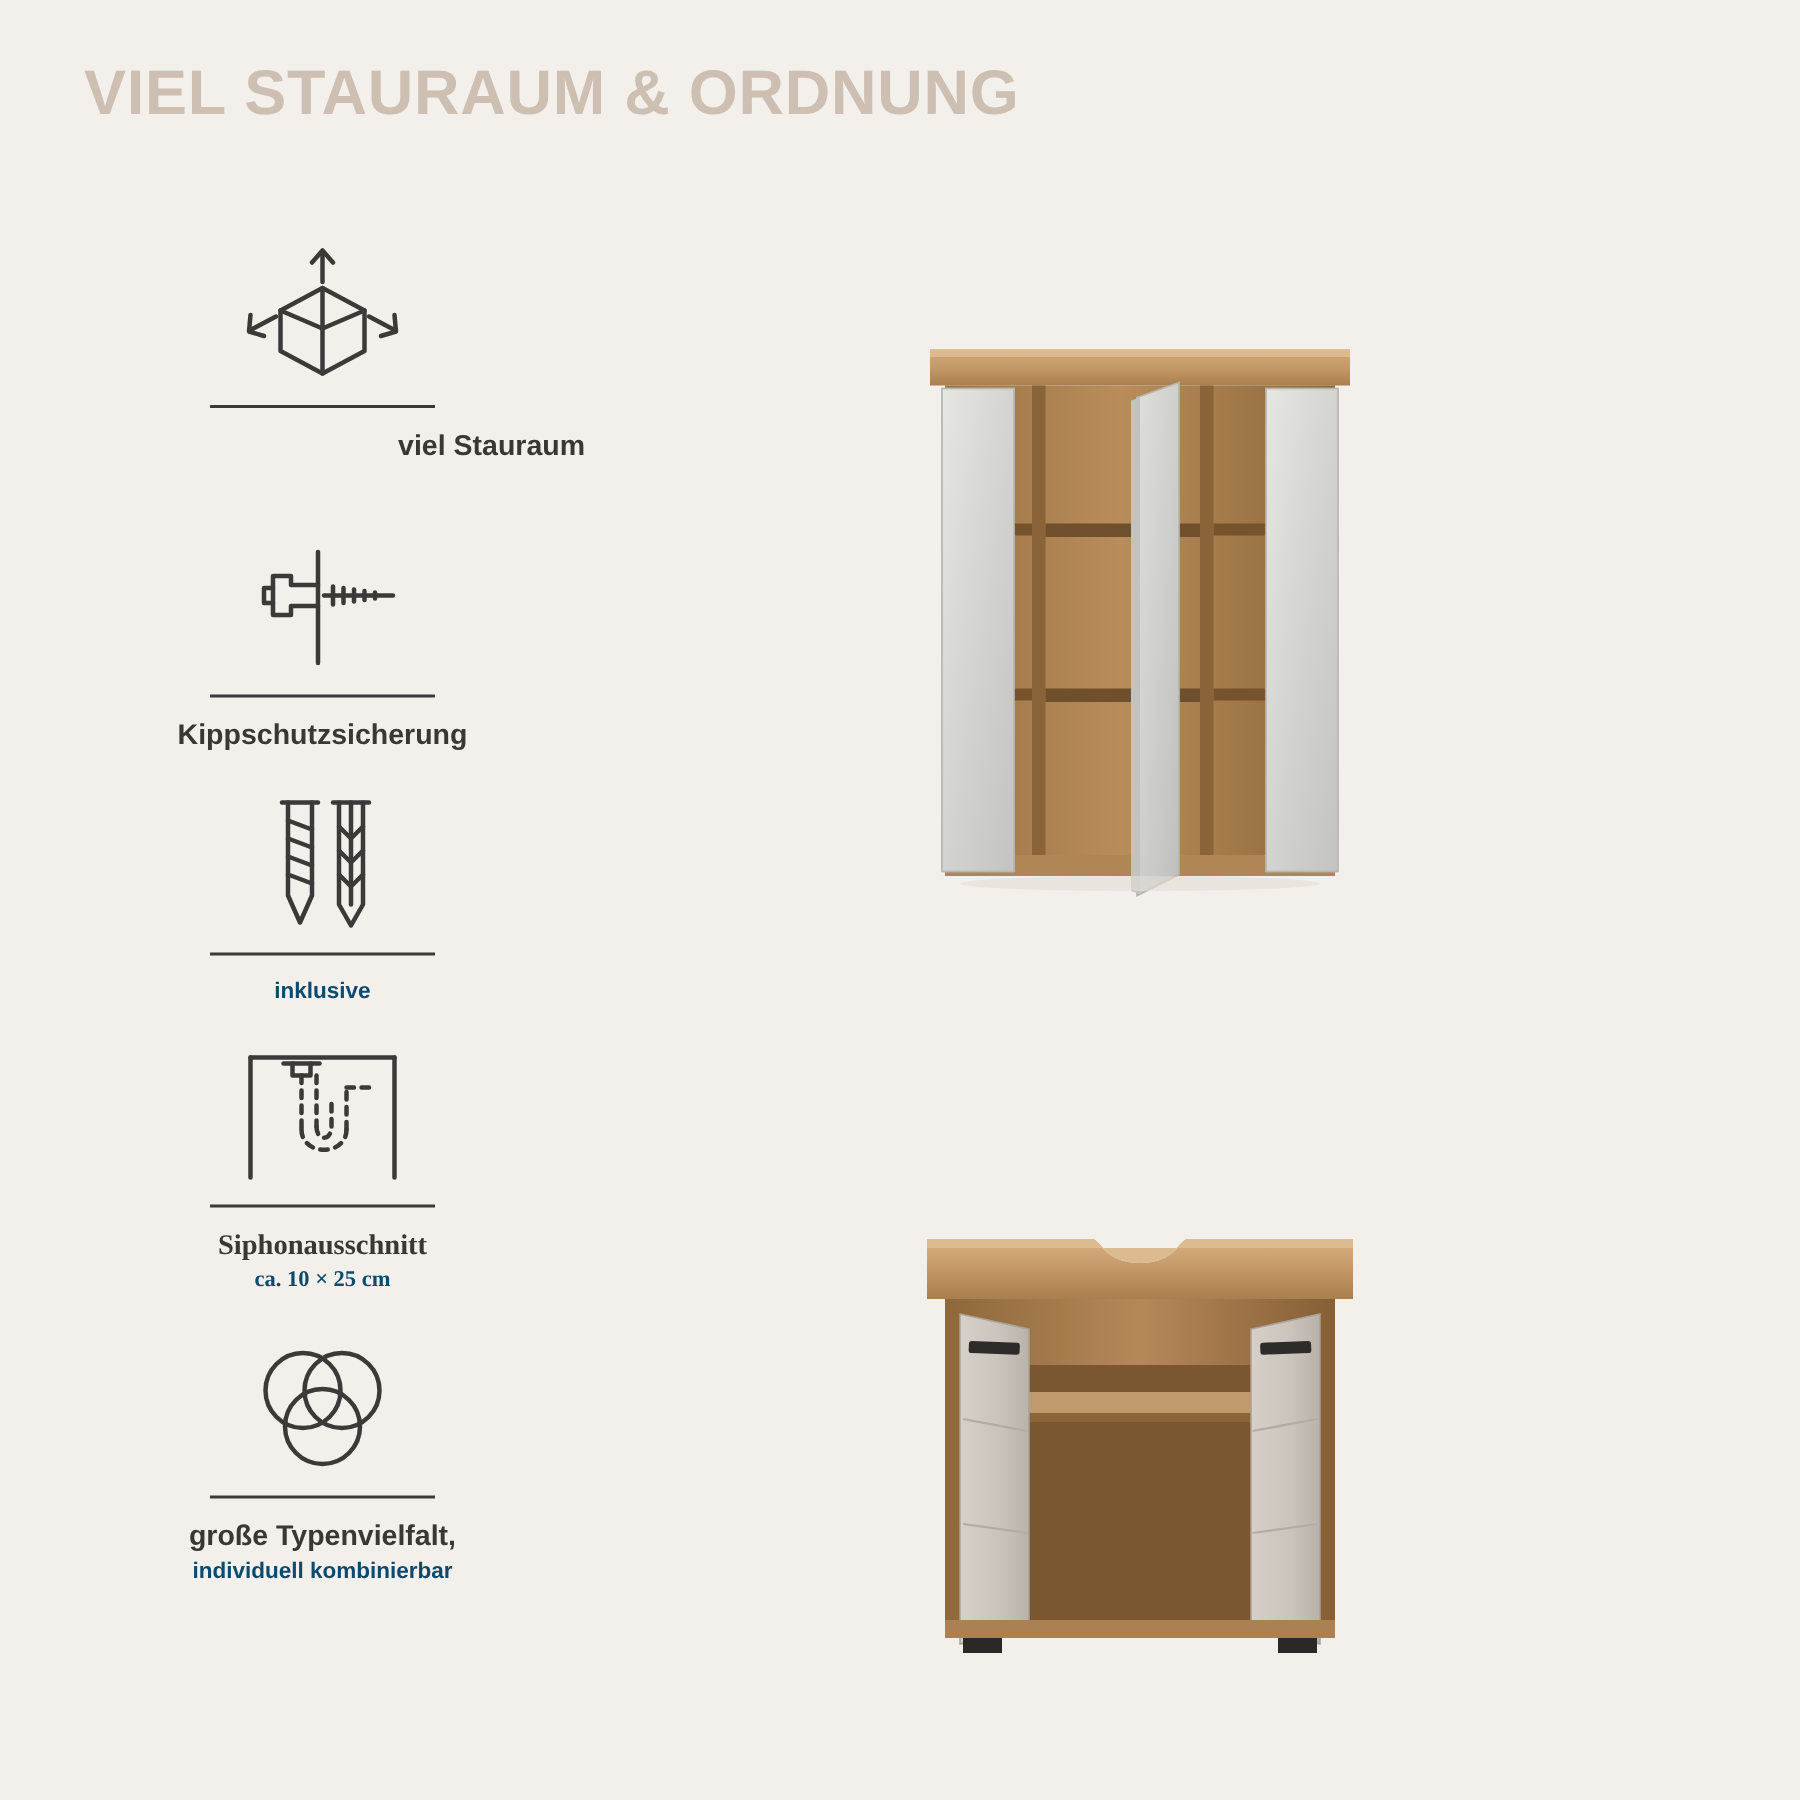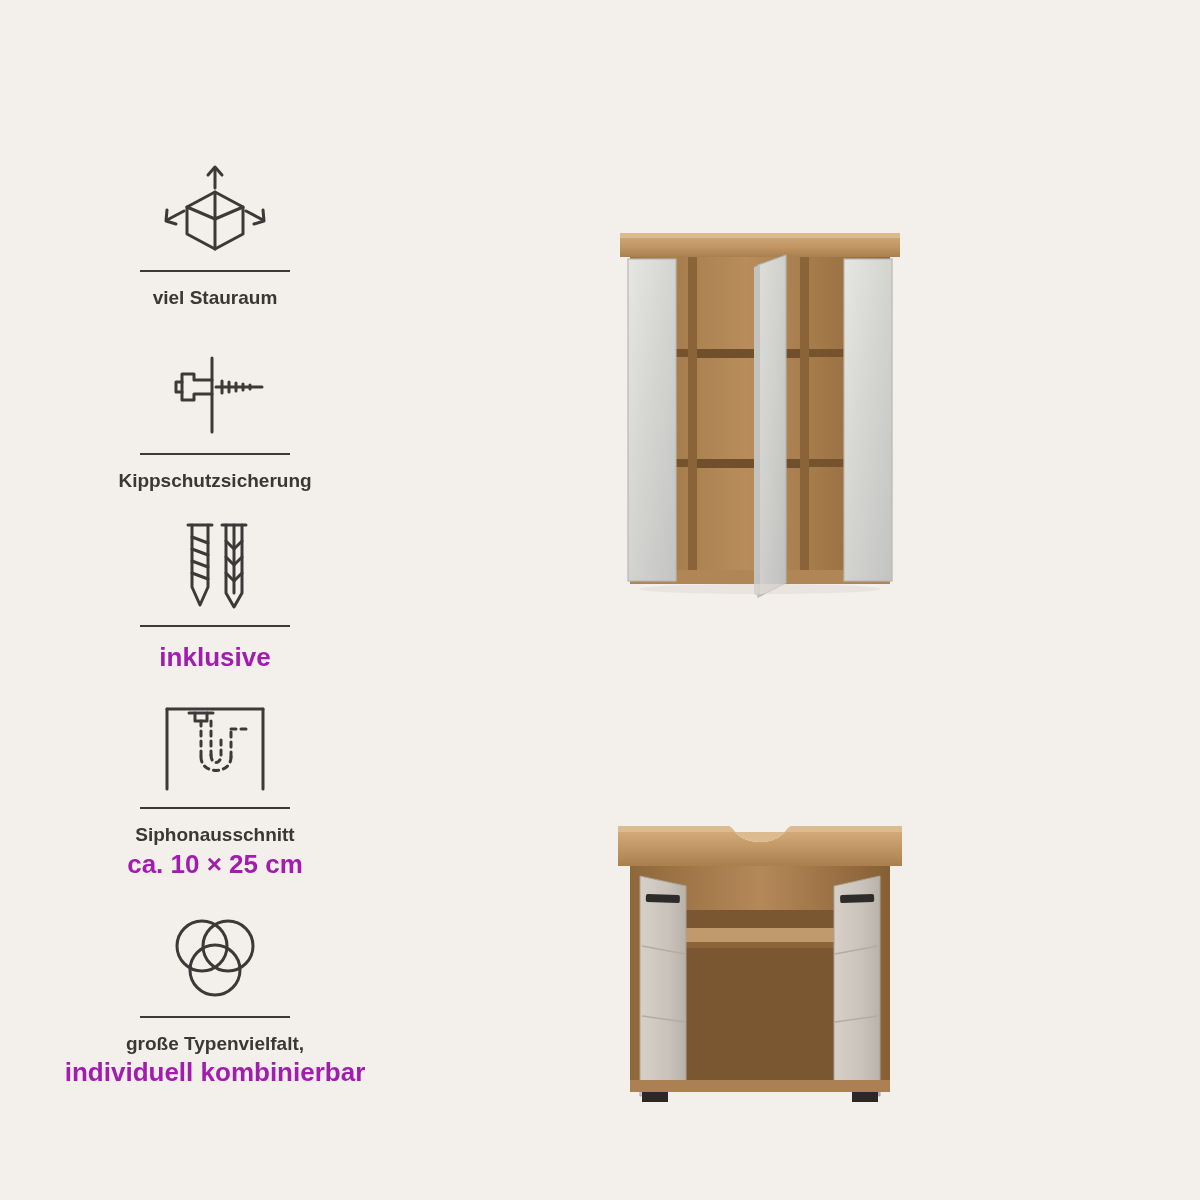--- a/index.html
+++ b/index.html
@@ -61,31 +61,31 @@
     margin: 6px auto 14px auto;
   }
   .feature-label {
     font-size: 19px;
     font-weight: bold;
     color: #3a3734;
     line-height: 1.3;
     white-space: pre-line;
   }
   .feature-sub {
-    font-size: 26px;
+    font-size: 15px;
     font-weight: bold;
-    color: #a21caf;
+    color: #0c4a6e;
     line-height: 1.3;
   }
 
   
-  .f0 { margin-bottom: 32px; }
+  .f0 { margin-bottom: 42px; text-align: right; }
   .f1 { }
   .f2 { margin-bottom: 22px; }
-  .f3 { margin-bottom: 24px; }
+  .f3 { margin-bottom: 24px; font-family: Liberation Serif, serif; }
 
   
   .product {
     position: absolute;
   }
   #product-cabinet {
     left: 600px;
     top: 225px;
     width: 320px;
     height: 375px;
@@ -97,20 +97,21 @@
     height: 300px;
   }
 
   svg { display: block; }
 </style>
 </head>
 <body>
 
 <div class="page">
 
+  <div class="headline">VIEL STAURAUM &amp; ORDNUNG</div>
 
   <div class="features">
 
     <div class="feature f0">
       <div class="feature-icon">
         <svg width="120" height="100" viewBox="0 0 120 100">
           <g fill="none" stroke="#3c3a38" stroke-width="3" stroke-linecap="round" stroke-linejoin="round">
 
             <path d="M60 30 L88 45 L88 72 L60 87 L32 72 L32 45 Z"></path>
             <path d="M60 30 L60 57 L88 45"></path>

